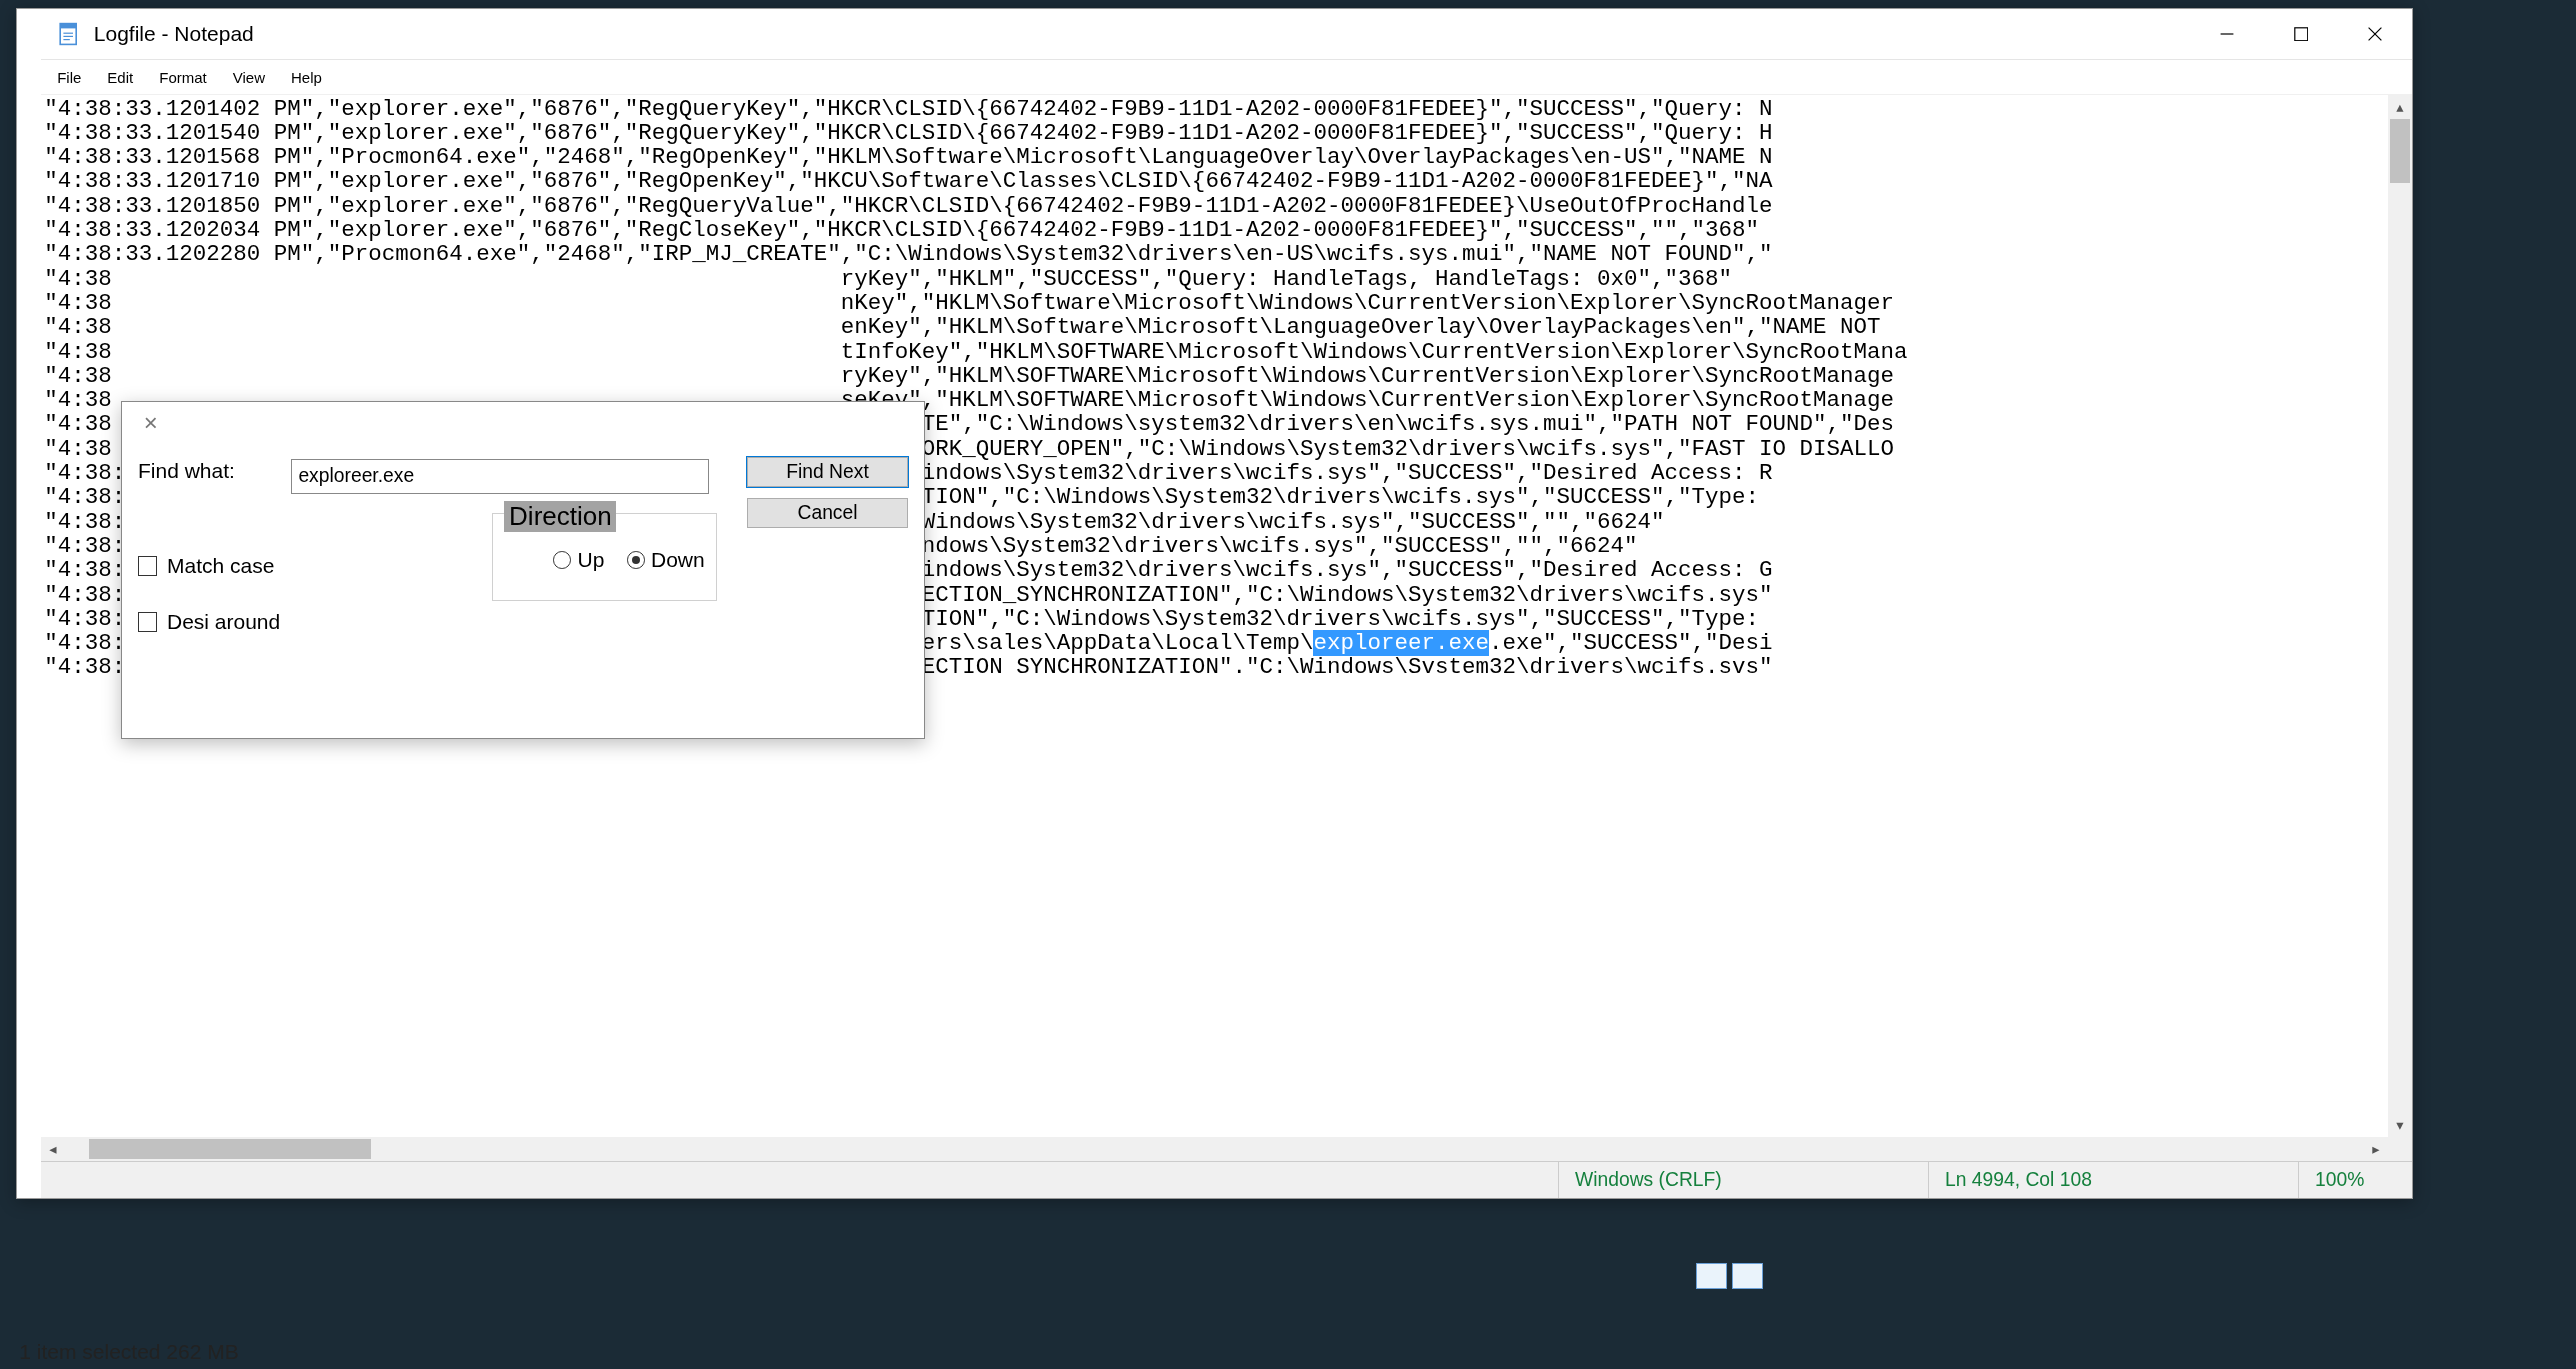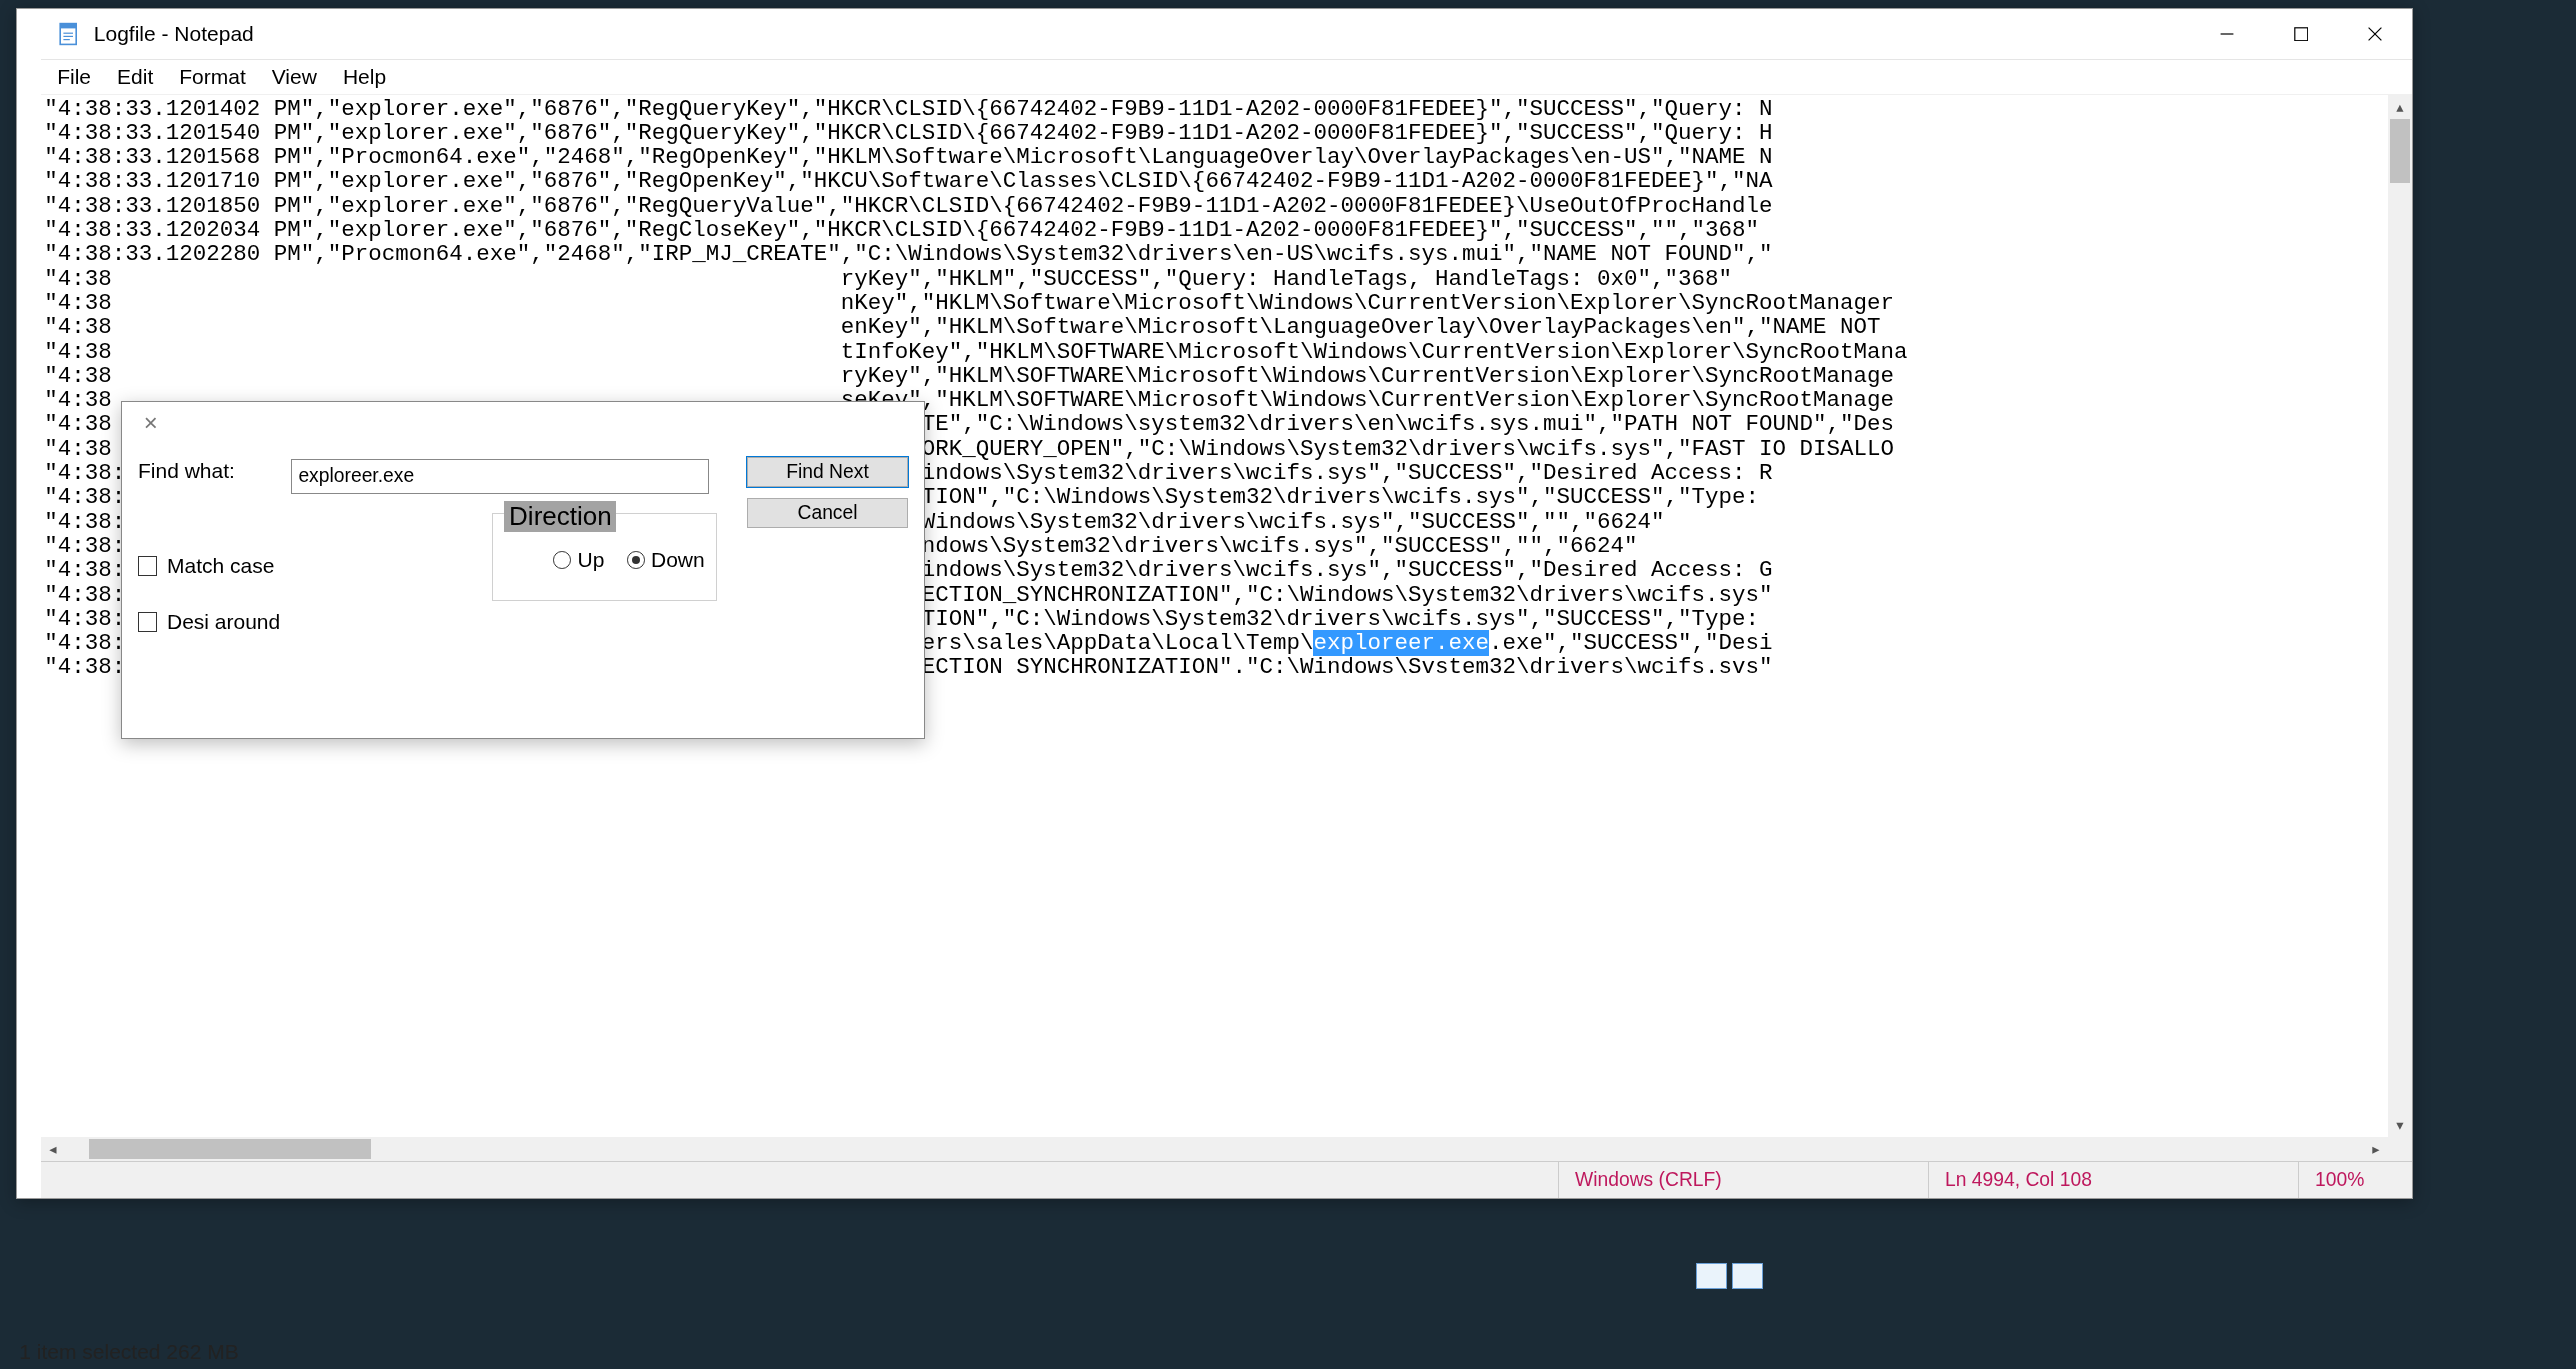--- a/index.html
+++ b/index.html
@@ -47,21 +47,21 @@
   .menubar {
     height: 35px;
     display: flex;
     align-items: center;
     padding: 0 3.2px;
     background: #fff;
     border-bottom: 0.8px solid #f0f0f0;
   }
   .menu-item {
     padding: 3.2px 13px;
-    font-size: 21px;
+    font-size: 15px;
     color: #000;
     text-align: right;
   }
   .editor-area {
     flex: 1;
     position: relative;
     overflow: hidden;
   }
   .text-content {
     font-family: Consolas, "Courier New", monospace;
@@ -91,21 +91,21 @@
   .hscroll .arrow { width:24px; height:24px; background:#f0f0f0; color:#555; display:flex; align-items:center; justify-content:center; font-size:14.5px; position:absolute; top:0;}
   .hscroll .thumb { position:absolute; top:1.6px; bottom:1.6px; left:48px; width:282px; background:#c1c1c1;}
   .corner-grip { position:absolute; right:0; bottom:0; width:24px; height:24px; background:#f0f0f0;}
   .statusbar {
     height: 37px;
     border-top: 0.8px solid #ccc;
     background: #f0f0f0;
     display: flex;
     align-items: center;
     font-size: 19.3px;
-    color: #be185d;
+    color: #15803d;
   }
   .sb-spacer { flex:1; border-right:0.8px solid #ccc; height:100%; }
   .sb-cell { padding: 0 16px; border-right:0.8px solid #ccc; height:100%; display:flex; align-items:center; min-width: 225px;}
   .sb-cell.small { min-width: 113px; }
   .find-dialog {
     position: absolute;
     left: 121px;
     top: 401px;
     width: 804px;
     height: 338px;

